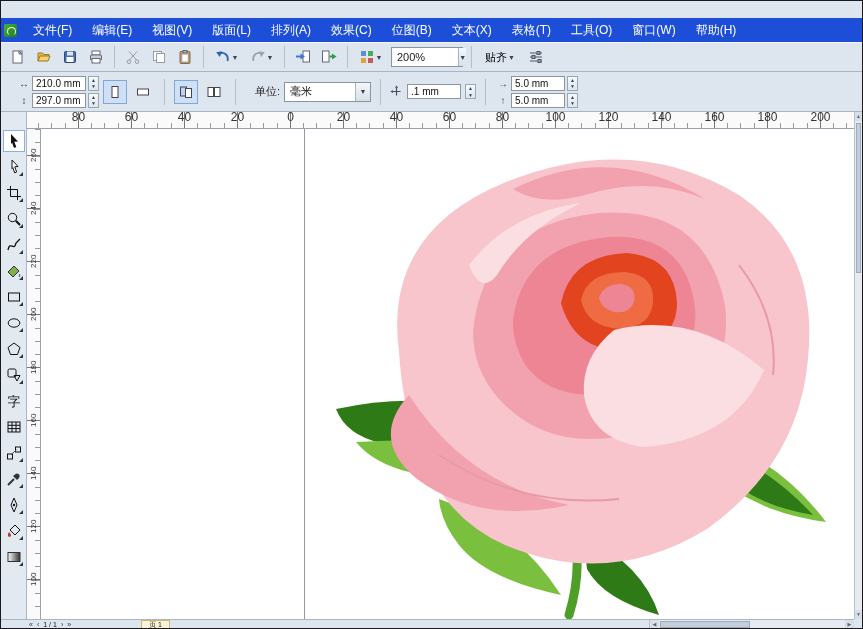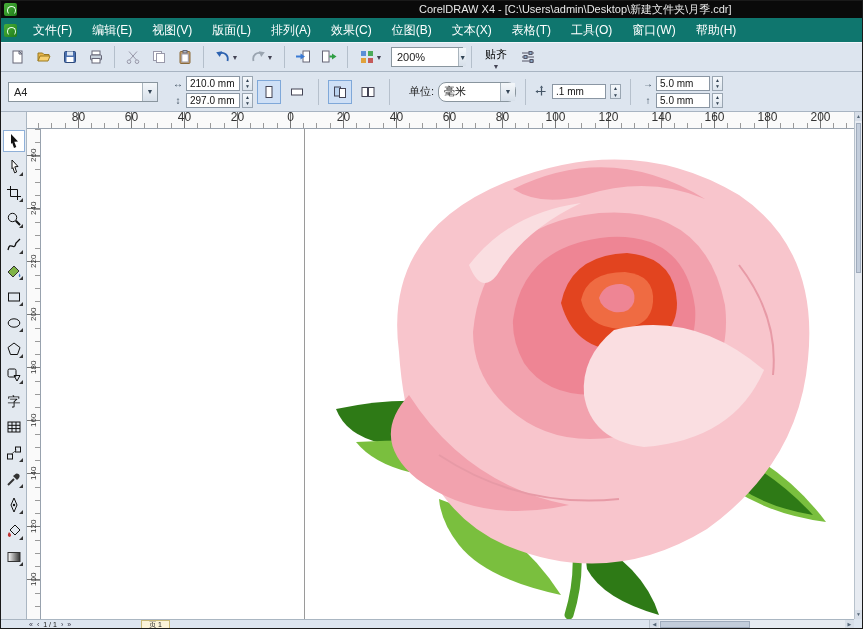--- a/index.html
+++ b/index.html
@@ -8,38 +8,38 @@
     position: relative; width: 863px; height: 629px; overflow: hidden;
     background:#dde5ef; font-family:"Liberation Sans","DejaVu Sans",sans-serif;
     color:#222; border:1px solid #1a1a1a;
   }
   
   .titlebar { position:absolute; left:0; top:0; right:0; height:17px; background:#0a0a0a; display:flex; align-items:center; }
   .titlebar .title { position:absolute; left:418px; top:1px; color:#e8e8e8; font-size:11px; white-space:nowrap; }
   .app-logo { width:13px; height:13px; margin-left:3px; background:linear-gradient(135deg,#49b13a,#1f7c18); border-radius:2px; position:relative; }
   .app-logo::after { content:""; position:absolute; left:3px; top:3px; width:7px; height:7px; border-radius:50%; border:1.5px solid #eaffea; border-bottom-color:transparent; }
   
-  .menubar { position:absolute; left:0; top:17px; right:0; height:24px; background:#0f766e; display:flex; align-items:center; color:#fff; }
+  .menubar { position:absolute; left:0; top:17px; right:0; height:24px; background:#1d4ed8; display:flex; align-items:center; color:#fff; }
   .menu-items { display:flex; height:100%; align-items:center; margin-left:6px; }
   .menu-item { padding:0 10px; font-size:12px; height:100%; display:flex; align-items:center; cursor:default; }
   
   .toolbar { position:absolute; left:0; top:41px; right:0; height:30px; background:#dde5ef; border-top:1px solid #f2f6fb; border-bottom:1px solid #a8b4c2; display:flex; align-items:center; padding:0 5px; gap:2px; }
   .tbtn { width:24px; height:24px; display:flex; align-items:center; justify-content:center; background:transparent; border:1px solid transparent; }
   .tbtn.with-dd { width:33px; gap:1px; }
   .dd-arrow { font-size:7px; color:#445; }
   .tsep { width:1px; height:22px; background:#b4bfcb; margin:0 4px; }
   .combo { display:flex; align-items:center; background:#fff; border:1px solid #89959e; height:20px; }
   .combo .val { flex:1; padding:0 5px; font-size:11px; white-space:nowrap; }
   .combo .dd { width:15px; height:100%; background:linear-gradient(#f4f7fa,#d7e0ea); border-left:1px solid #a9b4bd; display:flex; align-items:center; justify-content:center; font-size:7px; color:#345; }
   .zoom-combo { width:72px; margin:0 2px;gap:28px; }
-  .snap-btn { display:flex; align-items:center; gap:1px; font-size:11px; padding:0 6px; height:22px; border:1px solid transparent; background:transparent; font-family:inherit;flex-direction:column; }
+  .snap-btn { display:flex; align-items:center; gap:1px; font-size:11px; padding:0 6px; height:22px; border:1px solid transparent; background:transparent; font-family:inherit; }
   
   .propbar { position:absolute; left:0; top:71px; right:0; height:40px; background:#dde5ef; border-bottom:1px solid #a8b4c2; display:flex; align-items:center; padding:0 7px; gap:4px; }
   .paper-combo { width:150px; }
-  .units-combo { width:78px;border-radius:8px; }
+  .units-combo { width:87px; }
   .dim-group { display:flex; flex-direction:column; gap:2px; margin-left:10px; }
   .dim-row { display:flex; align-items:center; gap:2px; }
   .numfield { width:54px; height:15px; font-size:10px; border:1px solid #8a96a3; background:#fff; padding:0 3px; font-family:inherit; color:#111; }
   .spin { display:flex; flex-direction:column; width:11px; height:15px; border:1px solid #9aa6b2; background:linear-gradient(#f6f9fc,#dde5ee); }
   .spin span { flex:1; font-size:5px; line-height:6px; text-align:center; color:#345; }
   .mini-glyph { font-size:10px; width:12px; text-align:center; color:#345; }
   .pbtn { width:24px; height:24px; border:1px solid transparent; background:transparent; display:flex; align-items:center; justify-content:center; padding:0; }
   .pbtn.pressed { background:#cfe0f6; border-color:#7fa8d9; }
   .vsep { width:1px; height:26px; background:#b6c0cc; margin:0 5px; }
   .plabel { font-size:11px; margin-left:10px; white-space:nowrap; }
@@ -80,24 +80,20 @@
   .hscroll .arrow { width:9px; font-size:5px; text-align:center; color:#567; background:#d7dee8; height:100%; line-height:9px; }
   .hscroll .hthumb { width:90px; height:7px; margin:0 1px; background:#c3cddb; border:1px solid #9fabbc; }
   .hscroll .spacer { flex:1; }
   svg { display:block; }
 </style>
 </head>
 <body>
 
 <div id="app">
 
-  <div class="titlebar">
-    <div class="app-logo"></div>
-    <div class="title">CorelDRAW X4 - [C:\Users\admin\Desktop\新建文件夹\月季.cdr]</div>
-  </div>
 
   <div class="menubar">
     <div class="app-logo"></div>
     <div class="menu-items">
 
     <span class="menu-item">文件(F)</span>
         <span class="menu-item">编辑(E)</span>
         <span class="menu-item">视图(V)</span>
         <span class="menu-item">版面(L)</span>
         <span class="menu-item">排列(A)</span>
@@ -213,24 +209,20 @@
       <svg width="16" height="16" viewBox="0 0 16 16">
           <path d="M2,4 H14 M2,8 H14 M2,12 H14" stroke="#556" fill="none"></path>
           <rect x="9" y="2.5" width="3" height="3" fill="#8aa8c8" stroke="#556"></rect>
           <rect x="4" y="6.5" width="3" height="3" fill="#8aa8c8" stroke="#556"></rect>
           <rect x="10" y="10.5" width="3" height="3" fill="#8aa8c8" stroke="#556"></rect>
         </svg>
     </button>
   </div>
 
   <div class="propbar">
-    <div class="combo paper-combo">
-      <span class="val">A4</span>
-      <span class="dd">▼</span>
-    </div>
     <div class="dim-group">
       <div class="dim-row">
         <span class="mini-glyph">↔</span>
         <input class="numfield" readonly="" value="210.0 mm" style="">
         <span class="spin">
             <span>▲</span>
             <span>▼</span>
           </span>
       </div>
       <div class="dim-row">

